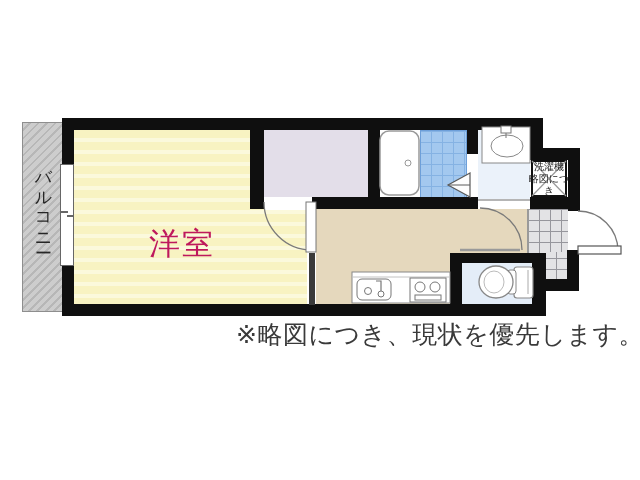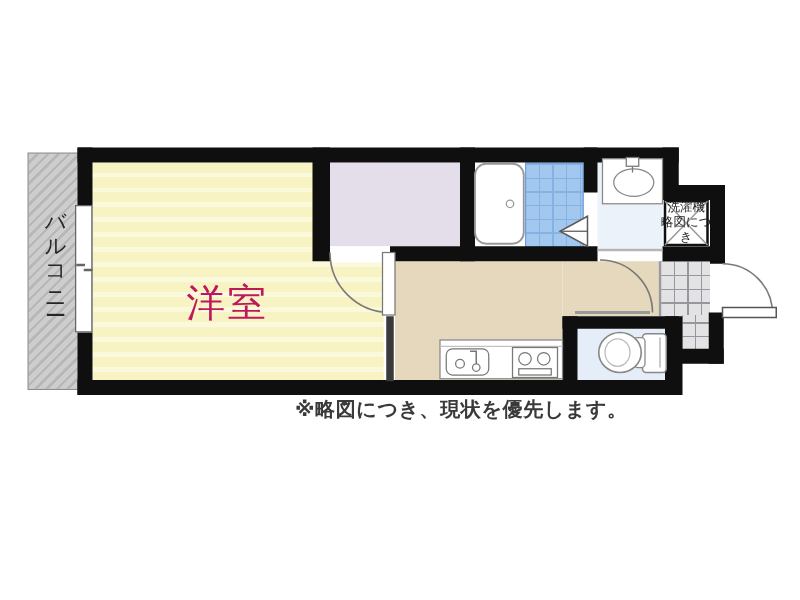--- a/index.html
+++ b/index.html
@@ -58,21 +58,21 @@
   
   .overlay{left:0;top:0;width:640px;height:480px;pointer-events:none;}
 
   
   .lbl{color:#2e2e2e;}
   .lbl-western{left:115px;top:201px;width:100px;text-align:right;font-size:31px;line-height:36px;color:#be185d;letter-spacing:2px;margin-top:24px;}
   .lbl-balcony{left:33px;top:158px;height:120px;writing-mode:vertical-rl;text-orientation:upright;
                font-size:17px;letter-spacing:2px;color:#262626;}
   .lbl-closet{left:262px;top:133px;width:108px;text-align:center;font-size:13px;line-height:20px;color:#2a2a2a;}
   .lbl-wm{left:525px;top:161px;width:48px;text-align:center;font-size:10px;line-height:12px;color:#1d1d1d;}
-  .lbl-note{left:236px;top:318px;width:340px;font-size:16px;letter-spacing:0.5px;color:#3a3a3a;white-space:nowrap;font-weight:bold;}
+  .lbl-note{left:236px;top:318px;width:340px;font-size:25px;letter-spacing:0.5px;color:#3a3a3a;white-space:nowrap;}
 </style>
 </head>
 <body>
 
 <div class="stage">
 
   <div class="abs balcony"></div>
   <div class="abs western"></div>
   <div class="abs closet"></div>
   <div class="abs bathfloor"></div>

